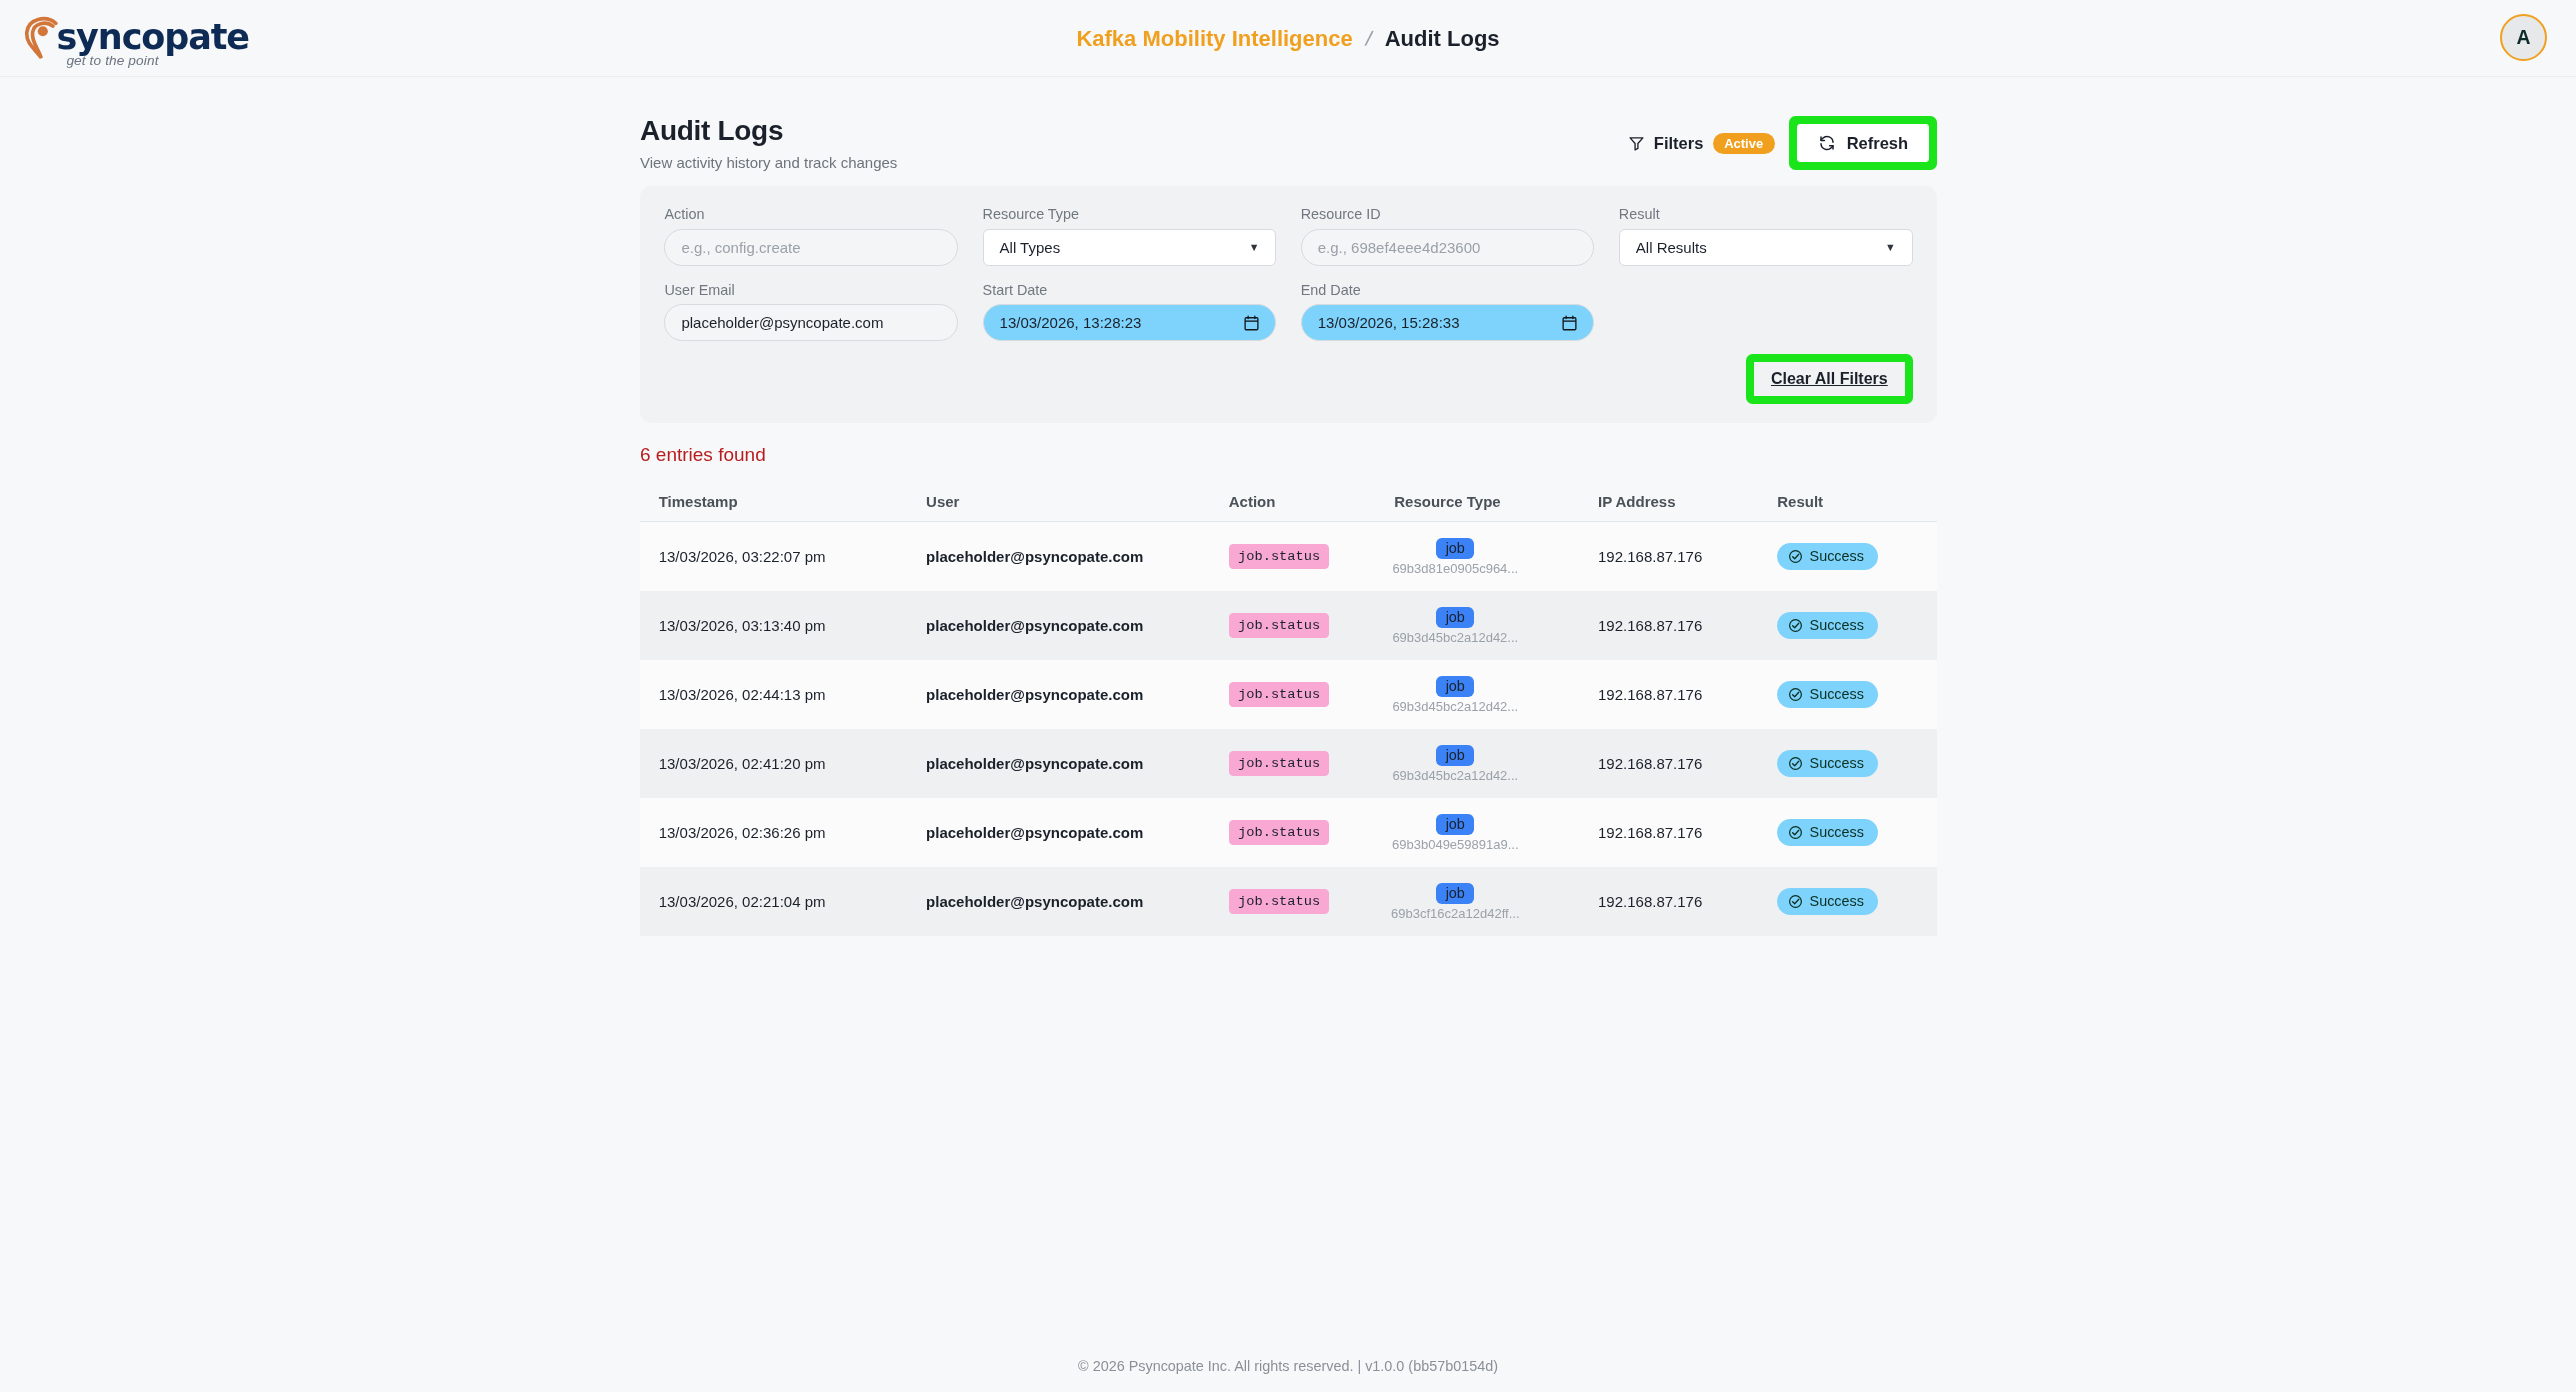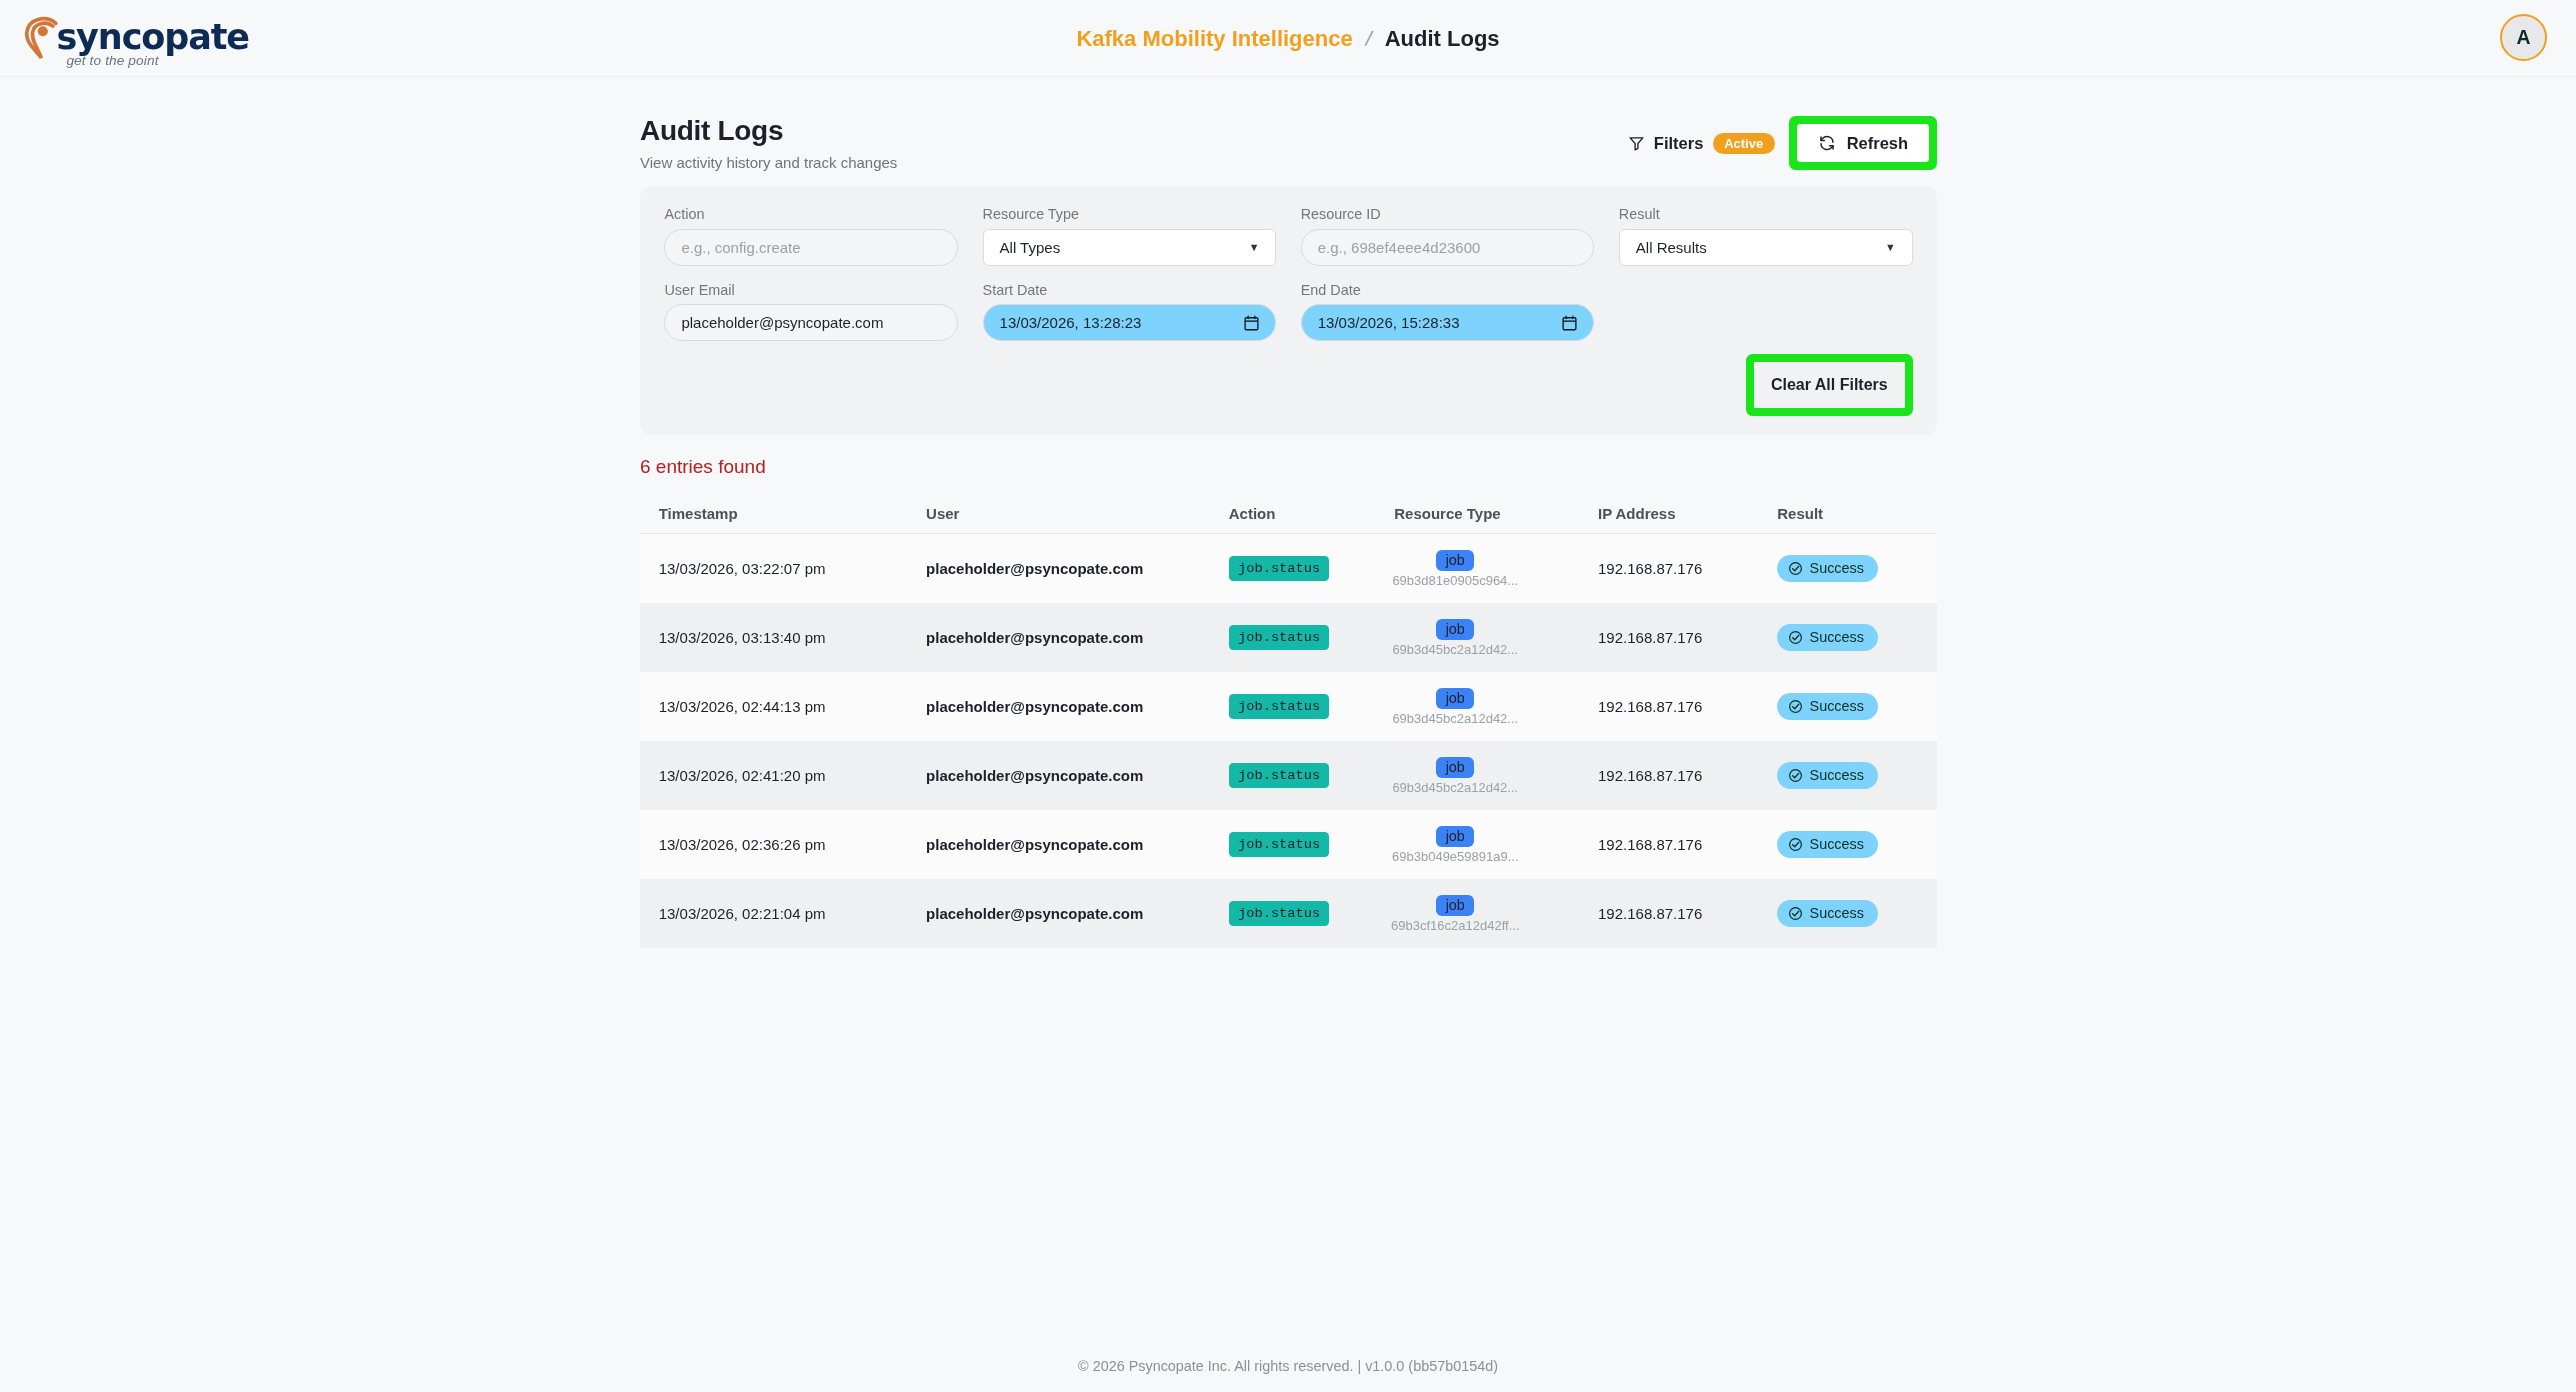--- a/index.html
+++ b/index.html
@@ -126,21 +126,21 @@
   }
   .cal-icon { width: 15px; height: 16px; display: block; }
 
   .clear-row {
     display: flex; justify-content: flex-end; margin-top: 13px;
   }
   .clear-btn {
     background: #f1f2f4; border: none;
     font-family: "Liberation Sans", sans-serif;
     font-size: 16px; font-weight: 600; color: #1b212b;
-    padding: 14px 17px; cursor: pointer;
+    padding: 8px 17px; cursor: pointer; text-decoration: underline;
   }
 
   
   .entries-found {
     margin-top: 21px; font-size: 19px; color: #b91c1c;
   }
   .table { margin-top: 16.5px; width: 100%; }
   .t-head {
     display: flex; align-items: center; height: 40px;
     border-bottom: 0.7px solid #e3e6e9;
@@ -156,21 +156,21 @@
   .t-row.alt { background: #eff0f2; }
   .c-time { width: 273px; }
   .c-user { width: 309px; font-weight: 600; }
   .c-action { width: 169px; }
   .c-res { width: 208px; }
   .c-ip { width: 183px; }
   .c-result { width: 144px; }
 
   .code-chip {
     display: inline-block;
-    background: #14b8a6; border-radius: 4.3px;
+    background: #f9a8d4; border-radius: 4.3px;
     padding: 5px 9.3px;
     font-family: "Liberation Mono", monospace;
     font-size: 13.7px; color: #1b212b;
   }
   .res-type {
     display: inline-block;
     background: #3b82f6; border-radius: 5.8px;
     padding: 2.2px 9.3px 2.9px;
     font-size: 14.4px; color: #1b212b;
   }

